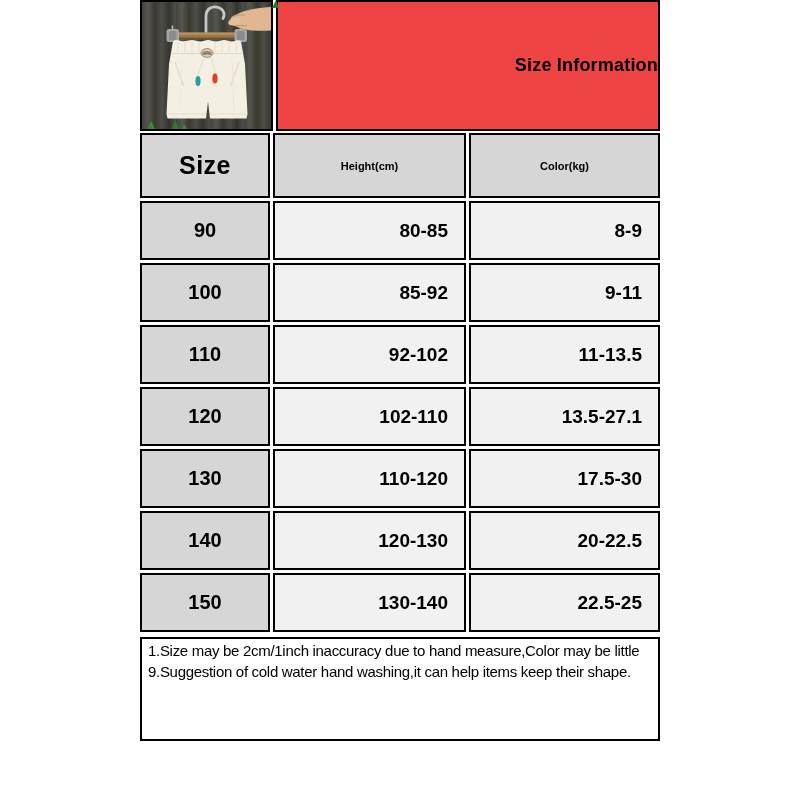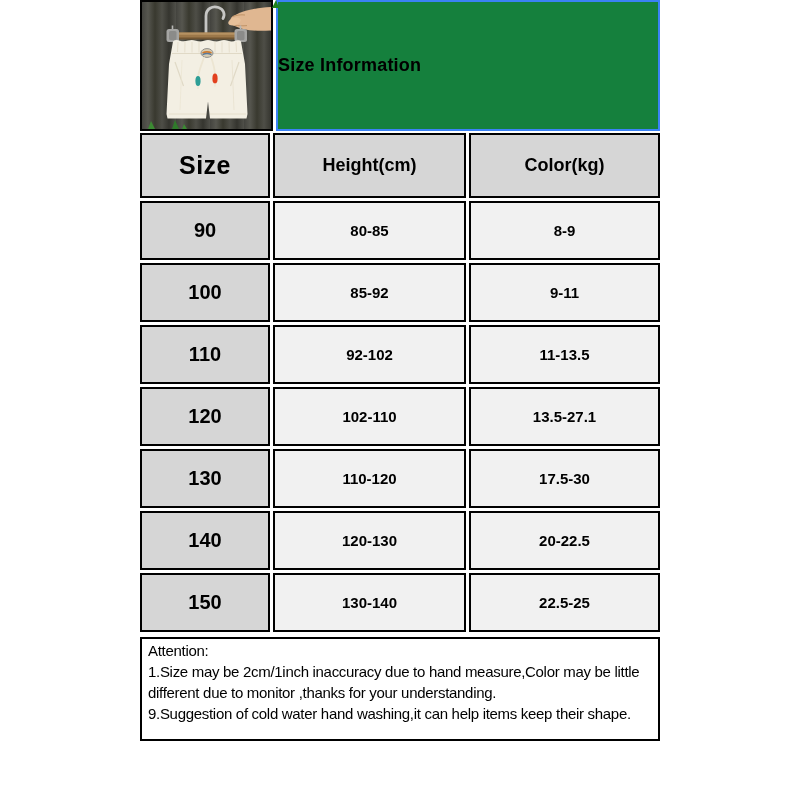--- a/index.html
+++ b/index.html
@@ -14,43 +14,43 @@
   
   .top-row{display:flex;gap:3px;height:131px;position:relative;}
   .photo-cell{
     width:133px;height:131px;box-sizing:border-box;border:2px solid #000;
     position:relative;overflow:hidden;flex:0 0 133px;
     background:repeating-linear-gradient(90deg,
       #43433e 0px,#56564f 6px,#39392f 13px,#4e4e47 20px,#35352f 27px,#50504a 34px);
   }
   .photo-cell svg{position:absolute;left:0;top:0;width:129px;height:127px;display:block;}
   .title-cell{
-    flex:1;box-sizing:border-box;border:2px solid #3b82f6;background:#15803d;
-    display:flex;align-items:center;justify-content:flex-start;position:relative;
+    flex:1;box-sizing:border-box;border:2px solid #000000;background:#ef4444;
+    display:flex;align-items:center;justify-content:flex-end;position:relative;
   }
   .title-text{font-size:18px;font-weight:bold;letter-spacing:.2px;}
   .leaf-tip{
     position:absolute;left:132px;top:0;width:0;height:0;z-index:5;
     border-left:4px solid transparent;border-right:3px solid transparent;
     border-bottom:8px solid #1d811d;
   }
 
   
   table.size-table{
     border-collapse:separate;border-spacing:3px;table-layout:fixed;
     width:526px;margin:-1px -3px 0 -3px;
   }
   table.size-table th, table.size-table td{
     box-sizing:border-box;border:2px solid #000;text-align:center;
     vertical-align:middle;font-weight:bold;padding:16px;
   }
-  table.size-table thead th{height:64px;background:#d6d6d6;font-size:18px;}
+  table.size-table thead th{height:64px;background:#d6d6d6;font-size:11px;}
   table.size-table thead th.size-head{font-size:25px;letter-spacing:.5px;}
   table.size-table tbody th{height:58px;background:#d6d6d6;font-size:20px;}
-  table.size-table tbody td{height:58px;background:#f1f1f1;font-size:15px;}
+  table.size-table tbody td{height:58px;background:#f1f1f1;font-size:19px;text-align:right;}
 
   
   .attention{
     box-sizing:border-box;margin-top:2px;width:520px;height:104px;
     border:2px solid #000;background:#fff;padding:1px 6px 0 6px;
   }
   .attention .line{
     font-size:15px;font-weight:normal;line-height:21px;
     letter-spacing:-0.3px;white-space:nowrap;overflow:hidden;
   }
@@ -186,20 +186,18 @@
         </tr>
         <tr>
           <th>150</th>
           <td>130-140</td>
           <td>22.5-25</td>
         </tr>
       </tbody>
     </table>
 
     <div class="attention">
-      <div class="line">Attention:</div>
       <div class="line">1.Size may be 2cm/1inch inaccuracy due to hand measure,Color may be little</div>
-      <div class="line">different due to monitor ,thanks for your understanding.</div>
       <div class="line">9.Suggestion of cold water hand washing,it can help items keep their shape.</div>
     </div>
 
   </div>
 </div>
 
 </body></html>

